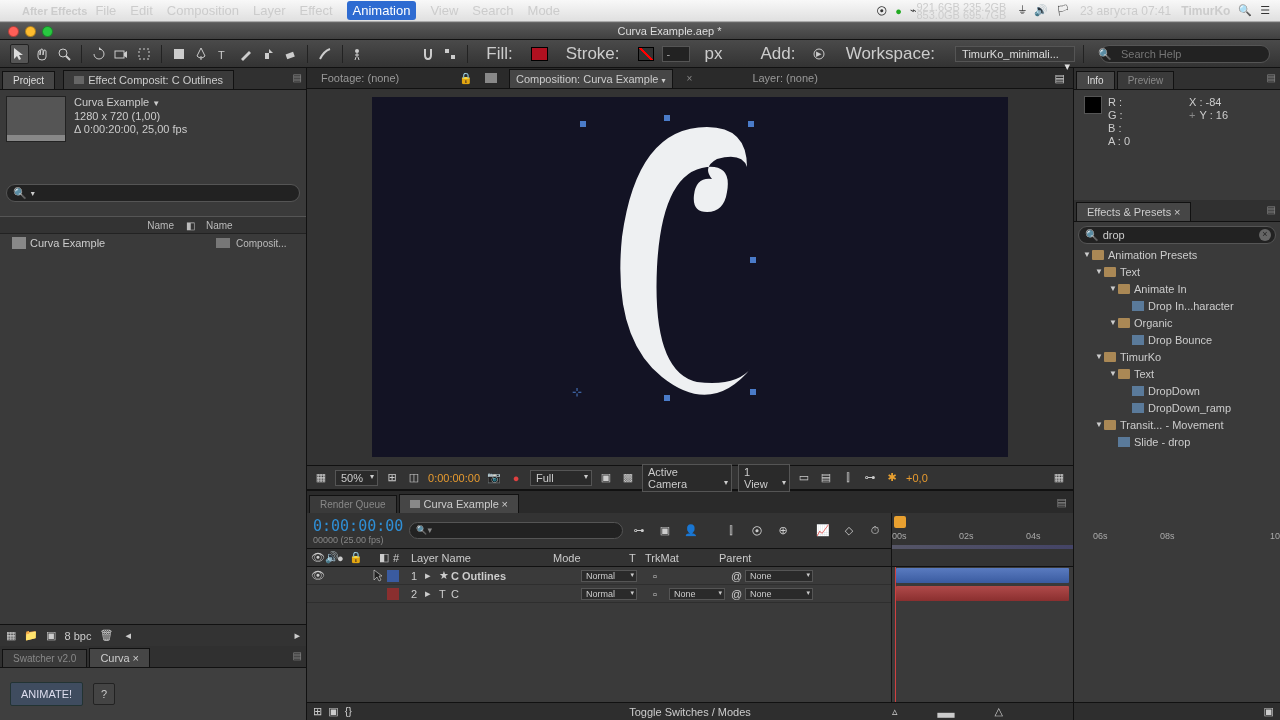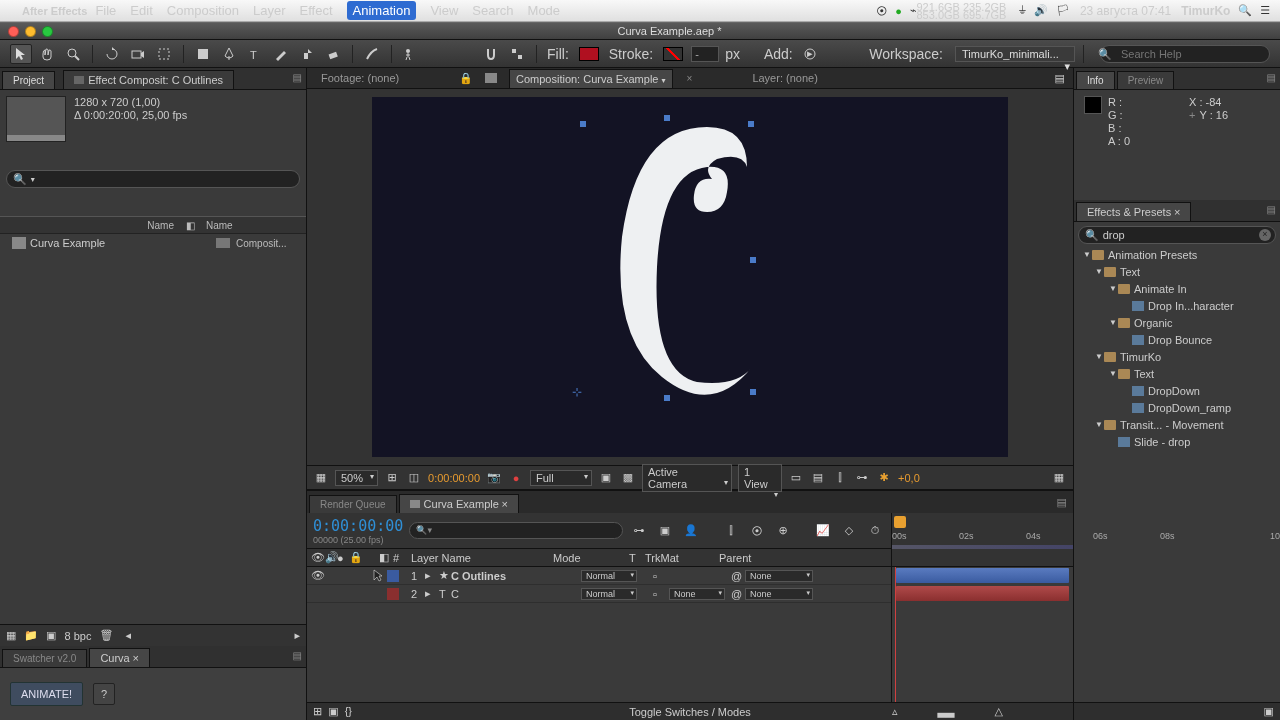--- a/index.html
+++ b/index.html
@@ -21,21 +21,21 @@
 .title-chrome { height:18px; background:linear-gradient(#5a5a5a,#404040); display:flex; align-items:center; padding-left:8px; border-top:1px solid #666; border-bottom:1px solid #111; }
 .traffic { width:11px; height:11px; border-radius:50%; margin-right:6px; border:1px solid rgba(0,0,0,.3); }
 .tr-red{background:#ff5f57}.tr-yel{background:#febc2e}.tr-grn{background:#28c840}
 .title-chrome .title { flex:1; text-align:center; color:#ddd; font-size:11px; }
 
 
 .toolbar { height:28px; background:linear-gradient(#4a4a4a,#333); border-bottom:1px solid #111; display:flex; align-items:center; padding:0 10px; gap:4px; }
 .tool-btn { width:22px; height:20px; display:flex; align-items:center; justify-content:center; border-radius:2px; }
 .tool-btn.active { background:#555; border:1px solid #222; }
 .tool-sep { width:1px; height:18px; background:#222; margin:0 4px; }
-.toolbar .label { color:#ccc; font-size:14px; margin:0 2px; }
+.toolbar .label { color:#ccc; font-size:17px; margin:0 10px; }
 .fill-swatch { width:20px; height:14px; background:#b01020; border:1px solid #000; margin:0 4px; }
 .stroke-swatch { width:20px; height:14px; border:1px solid #000; background:linear-gradient(45deg,#333 45%,red 45%,red 55%,#333 55%); margin:0 4px; }
 .toolbar input.px { width:28px; background:#222; border:1px solid #555; color:#aaa; height:16px; padding:0 3px; }
 .workspace-dd { background:#3a3a3a; border:1px solid #555; padding:1px 16px 1px 6px; color:#ddd; margin-left:6px; position:relative; width:120px; }
 .workspace-dd:after { content:"▾"; position:absolute; right:4px; }
 .search-help { background:#222; border:1px solid #555; height:18px; width:170px; padding:0 6px 0 20px; color:#aaa; margin-left:8px; border-radius:9px; }
 
 
 .app-body { display:flex; height:calc(720px - 22px - 18px - 28px); }
 .left-col { width:307px; background:#3a3a3a; display:flex; flex-direction:column; border-right:1px solid #111; }
@@ -295,20 +295,21 @@
       <div class="tab active">Project</div>
       <div style="width:6px"></div>
       <div class="tab dim"><span style="display:inline-block;width:10px;height:8px;background:#666;margin-right:4px"></span><span>Effect Composit: C Outlines</span></div>
       <div class="panel-menu">▤</div>
     </div>
     <div class="project-body" style="height:120px">
       <div class="thumb">
           <div class="bar"></div>
         </div>
       <div class="comp-meta">
+        <div class="name"><span>Curva Example</span><span class="arrow">▼</span></div>
         <div>1280 x 720 (1,00)</div>
         <div>Δ 0:00:20:00, 25,00 fps</div>
       </div>
       <div class="proj-search">
           <span>🔍</span>
           <span style="font-size:8px">▾</span>
         </div>
     </div>
     <div class="proj-cols">
       <div class="col name">Name</div>
@@ -377,21 +378,21 @@
       <div class="vf-dd">50%</div>
       <div class="vf-ico">⊞</div>
       <div class="vf-ico">◫</div>
       <span class="vf-num">0:00:00:00</span>
       <div class="vf-ico">📷</div>
       <div class="vf-ico" style="color:#e04040">●</div>
       <div class="vf-dd" style="width:62px">Full</div>
       <div class="vf-ico">▣</div>
       <div class="vf-ico">▩</div>
       <div class="vf-dd" style="width:90px">Active Camera</div>
-      <div class="vf-dd" style="width:44px">1 View</div>
+      <div class="vf-dd" style="width:52px">1 View</div>
       <div class="vf-ico">▭</div>
       <div class="vf-ico">▤</div>
       <div class="vf-ico">⫿</div>
       <div class="vf-ico">⊶</div>
       <div class="vf-ico" style="color:#e8a030">✱</div>
       <span class="vf-num">+0,0</span>
       <span style="flex:1"></span>
       <div class="vf-ico">▦</div>
     </div>
 

